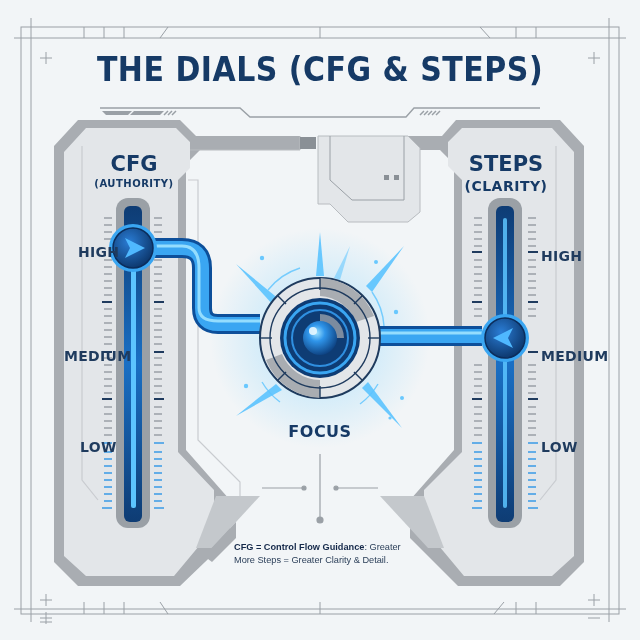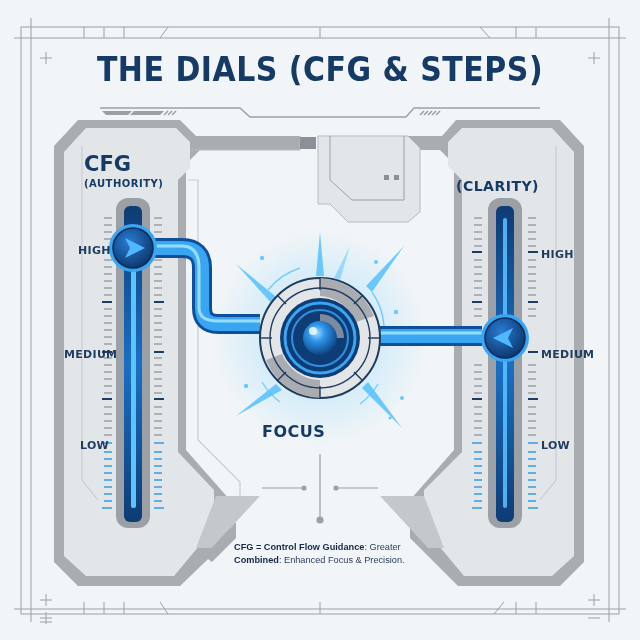--- a/index.html
+++ b/index.html
@@ -1,21 +1,21 @@
 <!DOCTYPE html>
 <html><head>
 <meta charset="utf-8">
 <style>
   html,body{margin:0;padding:0;background:#f2f5f7;}
   body{width:640px;height:640px;position:relative;overflow:hidden;font-family:"DejaVu Sans",sans-serif;}
   .canvas{position:absolute;left:0;top:0;width:640px;height:640px;}
   .title{position:absolute;left:0;top:52px;width:640px;text-align:center;font-family:"DejaVu Sans",sans-serif;font-weight:bold;font-size:30px;letter-spacing:0.5px;color:#163a66;transform:scaleY(1.12);}
-  .lbl-big{position:absolute;font-family:"DejaVu Sans",sans-serif;font-weight:bold;color:#163a66;text-align:left;}
-  .lbl-small{position:absolute;font-family:"DejaVu Sans",sans-serif;font-weight:bold;color:#1f3b5e;font-size:11px;letter-spacing:0.3px;}
-  .focus{position:absolute;left:262px;top:422px;width:116px;font-weight:bold;font-size:16px;color:#163a66;letter-spacing:0.5px;}
+  .lbl-big{position:absolute;font-family:"DejaVu Sans",sans-serif;font-weight:bold;color:#163a66;text-align:center;}
+  .lbl-small{position:absolute;font-family:"DejaVu Sans",sans-serif;font-weight:bold;color:#1f3b5e;font-size:14px;letter-spacing:0.3px;}
+  .focus{position:absolute;left:262px;top:422px;width:116px;text-align:center;font-weight:bold;font-size:16px;color:#163a66;letter-spacing:0.5px;}
   .legend{position:absolute;left:234px;top:541px;width:200px;font-family:"Liberation Sans",sans-serif;font-size:9.2px;line-height:13.4px;color:#2a3e58;}
   .legend b{color:#15294a;}
   .legend div{white-space:nowrap;}
 </style>
 </head>
 <body>
 
 <div class="canvas">
 <svg width="640" height="640" viewBox="0 0 640 640" xmlns="http://www.w3.org/2000/svg">
   <defs>
@@ -226,24 +226,25 @@
 <div class="title">THE DIALS (CFG &amp; STEPS)</div>
 
 
 <div class="lbl-big" style="left:84px;top:152px;width:100px;font-size:21px;">CFG</div>
 <div class="lbl-big" style="left:84px;top:178px;width:100px;font-size:10px;letter-spacing:0.5px;">(AUTHORITY)</div>
 <div class="lbl-small" style="left:78px;top:244px;">HIGH</div>
 <div class="lbl-small" style="left:64px;top:348px;">MEDIUM</div>
 <div class="lbl-small" style="left:80px;top:439px;">LOW</div>
 
 
+<div class="lbl-big" style="left:456px;top:152px;width:100px;font-size:21px;">STEPS</div>
 <div class="lbl-big" style="left:456px;top:178px;width:100px;font-size:14px;letter-spacing:0.5px;">(CLARITY)</div>
 <div class="lbl-small" style="left:541px;top:248px;">HIGH</div>
 <div class="lbl-small" style="left:541px;top:348px;">MEDIUM</div>
 <div class="lbl-small" style="left:541px;top:439px;">LOW</div>
 
 <div class="focus">FOCUS</div>
 
 <div class="legend">
   <div><b>CFG = Control Flow Guidance</b><span>: Greater</span></div>
-  <div><b>Combined</b><span>: Enhanced Focus &amp; Precision.</span></div>
+  <div>More Steps = Greater Clarity &amp; Detail.</div>
 </div>
 </div>
 
 </body></html>

